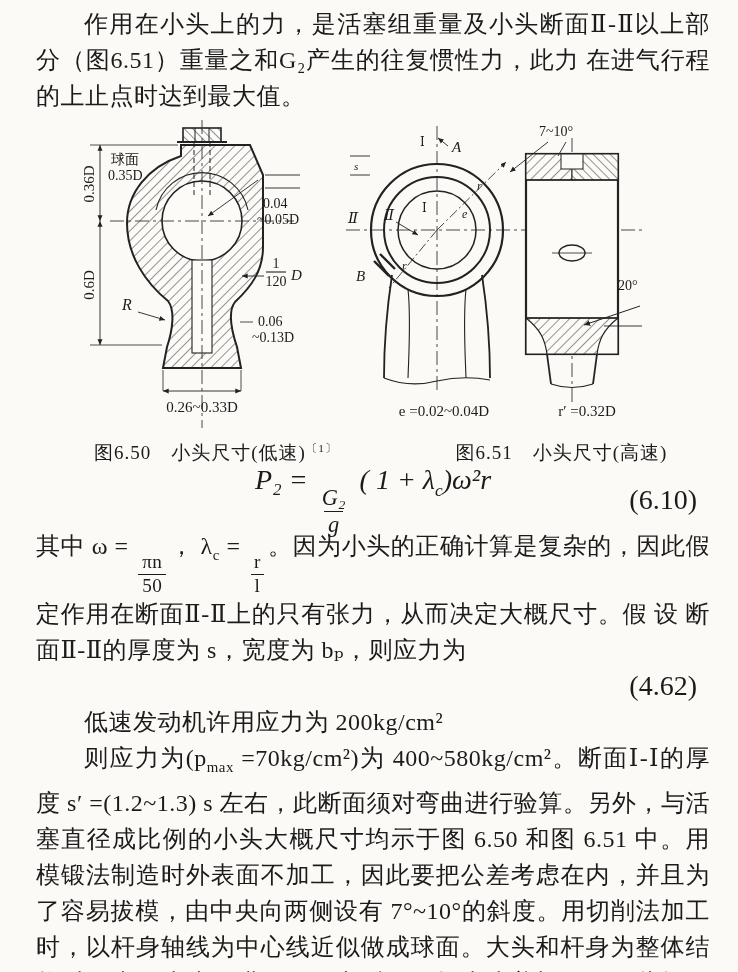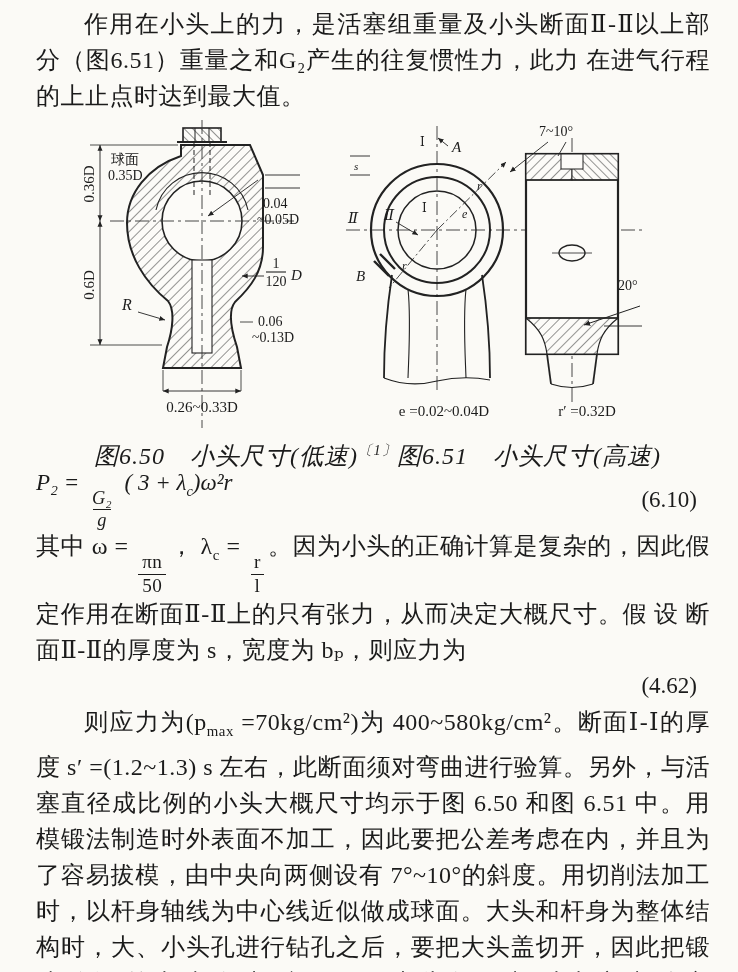--- a/index.html
+++ b/index.html
@@ -11,25 +11,25 @@
   }
   .page { width:738px; height:972px; box-sizing:border-box; padding:6px 28px 4px 36px; }
   p.para { margin:0; font-size:24px; line-height:36px; text-align:justify; letter-spacing:0.5px; }
   .indent { text-indent:2em; }
   sub { font-size:0.62em; }
   sup.fnote { font-size:0.6em; }
   .figures { position:relative; height:322px; margin-top:4px; }
   .figures svg { position:absolute; top:0; }
   .fig-left  { left:18px; }
   .fig-right { left:308px; }
-  .captions { height:32px; display:flex; font-size:24px; letter-spacing:1px;font-style:italic; }
+  .captions { height:32px; display:flex; font-size:19px; letter-spacing:1px; }
   .cap1 { margin-left:58px; }
-  .cap2 { }
-  .eq { position:relative; display:flex; align-items:center; justify-content:flex-start;
-        font-style:italic; font-size:23px; }
+  .cap2 { margin-left:118px; }
+  .eq { position:relative; display:flex; align-items:center; justify-content:center;
+        font-style:italic; font-size:28px; }
   .eq .eq-num { position:absolute; right:13px; top:50%; transform:translateY(-50%); font-style:normal; }
   .eq610 { height:56px; }
   .eq611 { height:36px; }
   .frac { display:inline-flex; flex-direction:column; align-items:center;
           vertical-align:-0.75em; line-height:1.05; font-size:0.8em; margin:0 3px; }
   .frac .den { border-top:1.6px solid #1b1b1b; padding:1px 4px 0; }
   .frac .num { padding:0 4px 1px; }
   .p2 { line-height:35px; }
   .p4 { line-height:34.5px; }
   svg text { font-family:"Liberation Serif","DejaVu Serif",serif; fill:#1b1b1b; stroke:none; }
@@ -181,37 +181,38 @@
     <span class="cap2">图6.51　小头尺寸(高速)</span>
   </div>
 
   <div class="eq eq610">
     <span class="eq-body">
       <span>P₂ =</span>
       <span class="frac">
           <span class="num">G₂</span>
           <span class="den">g</span>
         </span>
-      <span>( 3 + λ</span><sub>c</sub><span>)ω²r</span>
+      <span>( 1 + λ</span><sub>c</sub><span>)ω²r</span>
     </span>
     <span class="eq-num">(6.10)</span>
   </div>
 
   <p class="para p2">
     <span>其中 ω = </span><span class="frac">
         <span class="num">πn</span>
         <span class="den">50</span>
       </span><span>， λ</span><sub>c</sub><span> = </span><span class="frac">
         <span class="num">r</span>
         <span class="den">l</span>
       </span><span>。因为小头的正确计算是复杂的，因此假定作用在断面Ⅱ-Ⅱ上的只有张力，从而决定大概尺寸。假 设 断面Ⅱ-Ⅱ的厚度为 s，宽度为 bₚ，则应力为</span>
   </p>
 
   <div class="eq eq611">
     <span class="eq-num">(4.62)</span>
   </div>
 
+  <p class="para indent p4">低速发动机许用应力为 200kg/cm²</p>
 
   <p class="para indent p4">
     <span>则应力为(p</span><sub>max</sub><span> =70kg/cm²)为 400~580kg/cm²。断面Ⅰ-Ⅰ的厚度 s′ =(1.2~1.3) s 左右，此断面须对弯曲进行验算。另外，与活塞直径成比例的小头大概尺寸均示于图 6.50 和图 6.51 中。用模锻法制造时外表面不加工，因此要把公差考虑在内，并且为了容易拔模，由中央向两侧设有 7°~10°的斜度。用切削法加工时，以杆身轴线为中心线近似做成球面。大头和杆身为整体结构时，大、小头孔进行钻孔之后，要把大头盖切开，因此把锻造的误差考虑在内后，须使小头外圆相对中心点偏心 0.02~0.04D 左右。</span>
   </p>
 
 </div>
 
 </body></html>

